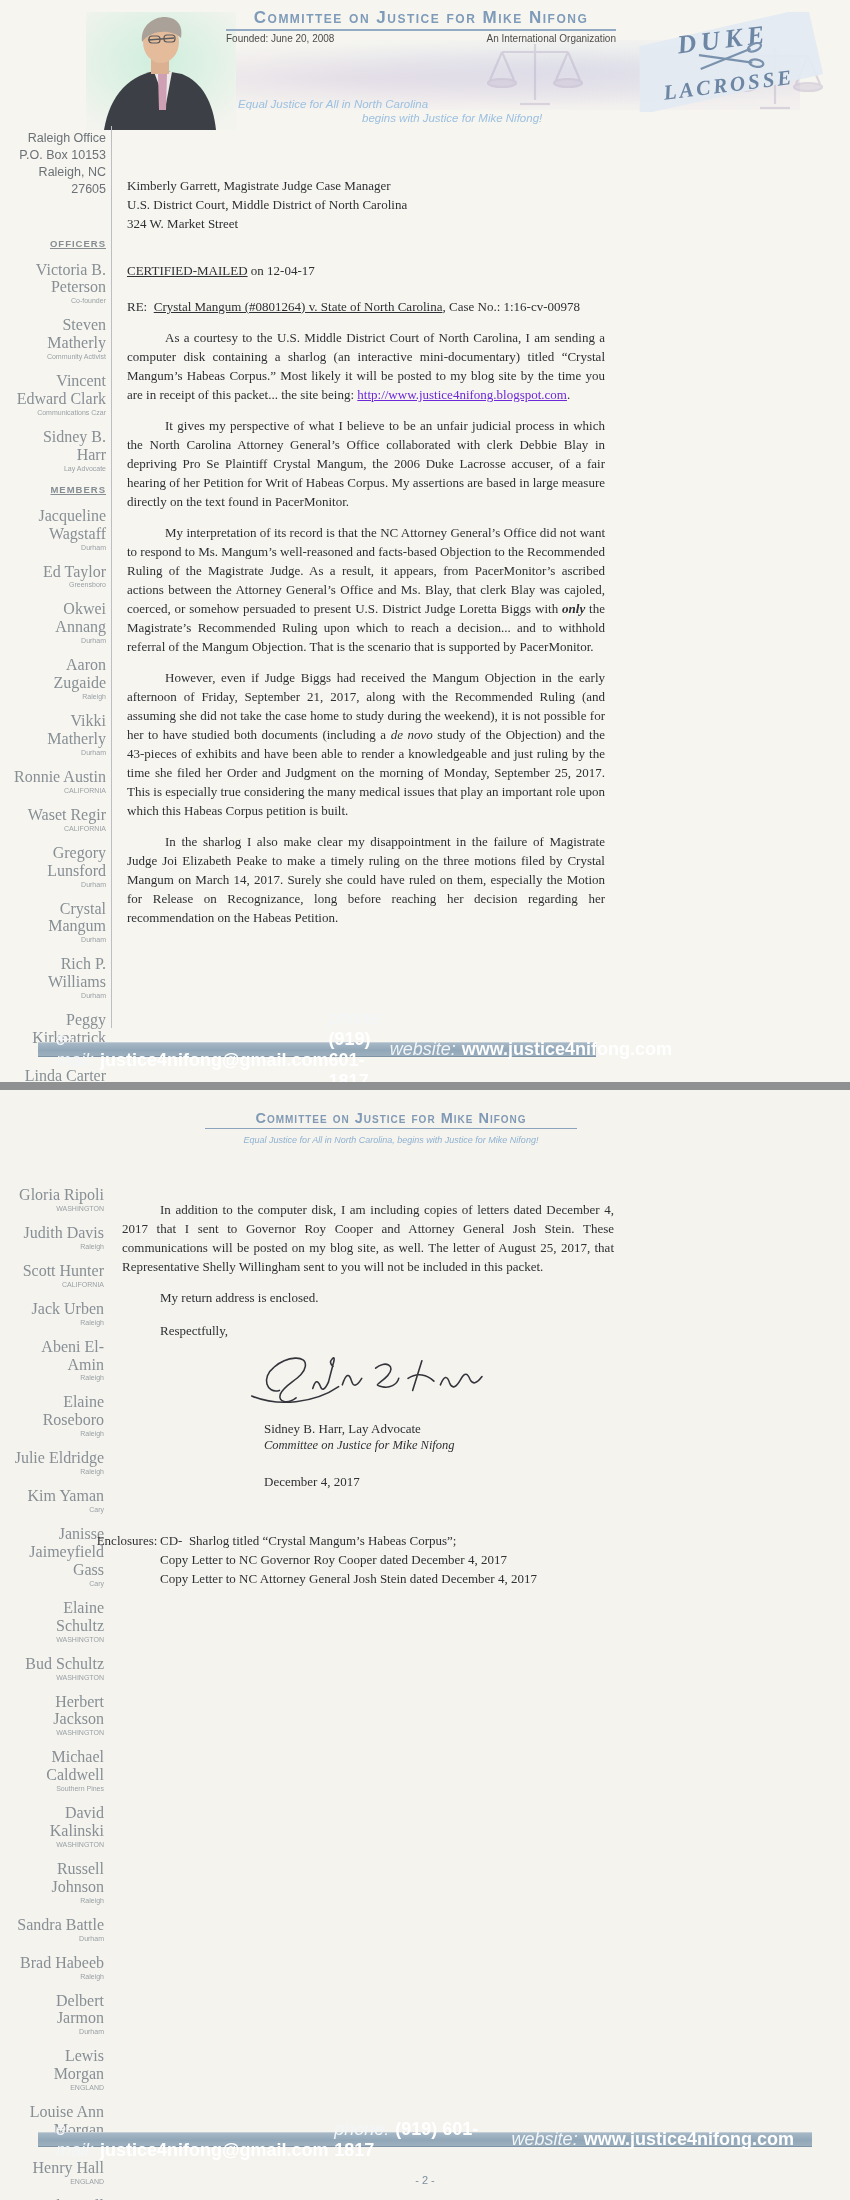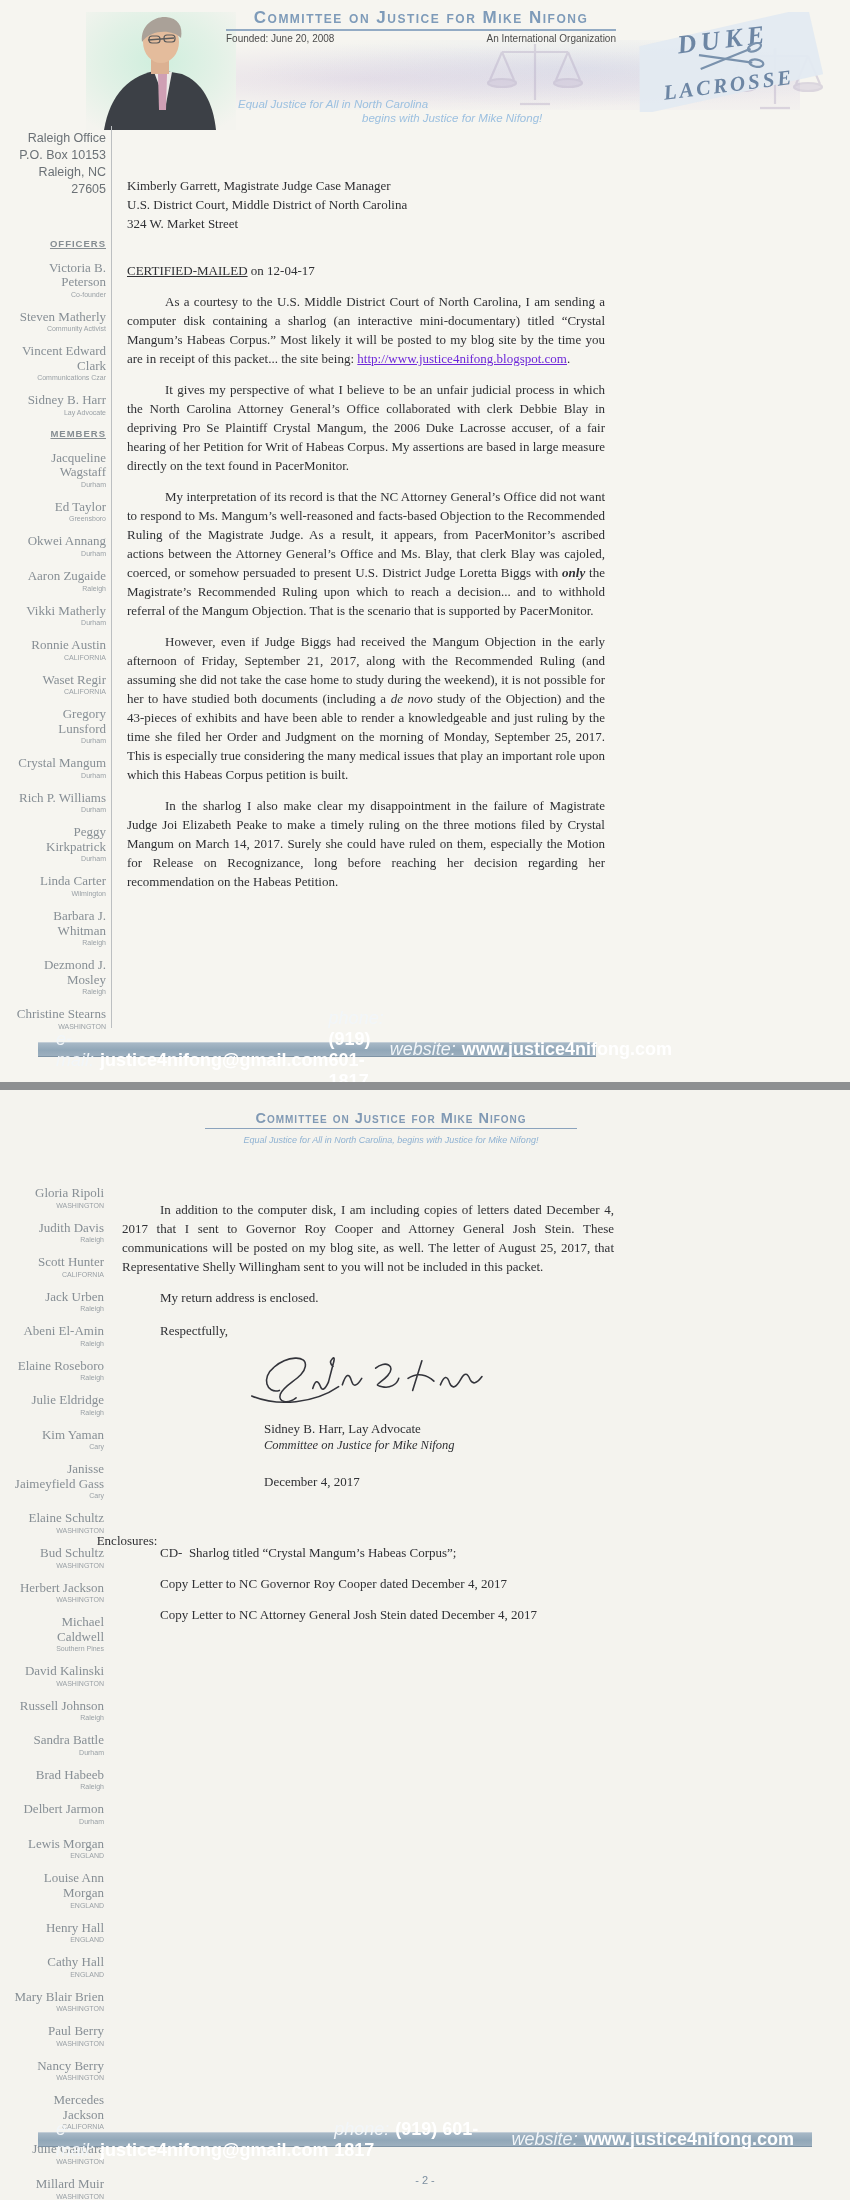--- a/index.html
+++ b/index.html
@@ -39,21 +39,21 @@
   
   .sidebar { position:absolute; left:0; width:106px; text-align:right; }
   .sb1 { top:130px; }
   .sb2 { top:96px; width:104px; }
   .office { font-family:"Liberation Sans", sans-serif; font-size:12.5px; color:#6b7176; line-height:1.35; }
   .sb-heading { font-family:"Liberation Sans", sans-serif; font-size:9.5px; font-weight:bold;
     letter-spacing:1px; color:#858d92; text-decoration:underline; }
   .officers-heading { margin:40px 0 12px; }
   .members-heading { margin:6px 0 12px; }
   .sb-entry { margin-bottom:12px; }
-  .sb-name { font-size:13px; color:#878f95; line-height:1.12;padding-left:12px; }
+  .sb-name { font-size:16px; color:#878f95; line-height:1.12;padding-left:12px; }
   .sb-loc { font-family:"Liberation Sans", sans-serif; font-size:7px; color:#9aa1a6; margin-top:1px; }
   .vline { position:absolute; left:111px; top:126px; width:1px; height:902px; background:#bcbfc1; }
 
   
   .letter { position:absolute; font-size:13px; line-height:19px; }
   .l1 { left:127px; top:176px; width:478px; }
   .l2 { left:122px; top:98px; width:492px; }
   .recipient div { white-space:nowrap; }
   .certified { margin:28px 0 0; }
   .re-line { margin:17px 0 0; }
@@ -63,21 +63,21 @@
   .link { color:#6d28d9; text-decoration:underline; cursor:pointer; }
   em.bi { font-weight:bold; }
   .closing { margin:14px 0 0 38px; }
   .signature { margin:6px 0 0 118px; width:262px; height:74px; }
   .signblock { margin-left:142px; line-height:17px; }
   .sign-name { font-size:13px; }
   .sign-org { font-size:12.5px; font-style:italic; }
   .sign-date { margin:18px 0 0 142px; }
   .enclosures { display:flex; margin:40px 0 0 -28px; font-size:13px; line-height:19px; }
   .enc-label { flex:none; width:66px;text-align:center; }
-  .enc-lines div { white-space:nowrap;margin-top:12px; }
+  .enc-lines div { white-space:nowrap; }
 
   
   .bar { position:absolute; height:15px; box-sizing:border-box; padding:0 18px;
     background:linear-gradient(#a7b8c6 0%, #91a7b8 55%, #9db0bf 100%);
     border-top:1px solid #c2cdd6; border-bottom:1px solid #7e93a5;
     display:flex; align-items:center; justify-content:flex-start;
     font-family:"Liberation Sans", sans-serif; font-size:18px; color:#ffffff; }
   .bar em { font-style:italic; font-weight:normal; margin-right:6px; color:#f2f6f9; }
   .bar b { font-weight:bold; }
   .bar1 { left:38px; top:1042px; width:558px; }
@@ -292,20 +292,24 @@
     <main class="letter l1">
       <div class="recipient">
 
       <div>Kimberly Garrett, Magistrate Judge Case Manager</div>
           <div>U.S. District Court, Middle District of North Carolina</div>
           <div>324 W. Market Street</div>
         </div>
       <p class="certified">
         <span class="u">CERTIFIED-MAILED</span><span> on 12-04-17</span>
       </p>
+      <p class="re-line">
+        <span>RE:</span>&nbsp;
+        <span class="u">Crystal Mangum (#0801264) v. State of North Carolina</span><span>, Case No.: 1:16-cv-00978</span>
+      </p>
       <div>
           <p class="para"><span>As a courtesy to the U.S. Middle District Court of North Carolina, I am sending a computer disk containing a sharlog (an interactive mini-documentary) titled “Crystal Mangum’s Habeas Corpus.”  Most likely it will be posted to my blog site by the time you are in receipt of this packet... the site being: </span><a href="#" class="link">http://www.justice4nifong.blogspot.com</a><span>.</span></p>
           <p class="para"><span>It gives my perspective of what I believe to be an unfair judicial process in which the North Carolina Attorney General’s Office collaborated with clerk Debbie Blay in depriving Pro Se Plaintiff Crystal Mangum, the 2006 Duke Lacrosse accuser, of a fair hearing of her Petition for Writ of Habeas Corpus.  My assertions are based in large measure directly on the text found in PacerMonitor.</span></p>
           <p class="para"><span>My interpretation of its record is that the NC Attorney General’s Office did not want to respond to Ms. Mangum’s well-reasoned and facts-based Objection to the Recommended Ruling of the Magistrate Judge.  As a result, it appears, from PacerMonitor’s ascribed actions between the Attorney General’s Office and Ms. Blay, that clerk Blay was cajoled, coerced, or somehow persuaded to present U.S. District Judge Loretta Biggs with </span><em class="bi">only</em><span> the Magistrate’s Recommended Ruling upon which to reach a decision... and to withhold referral of the Mangum Objection.  That is the scenario that is supported by PacerMonitor.</span></p>
           <p class="para"><span>However, even if Judge Biggs had received the Mangum Objection in the early afternoon of Friday, September 21, 2017, along with the Recommended Ruling (and assuming she did not take the case home to study during the weekend), it is not possible for her to have studied both documents (including a </span><em>de novo</em><span> study of the Objection) and the 43-pieces of exhibits and have been able to render a knowledgeable and just ruling by the time she filed her Order and Judgment on the morning of Monday, September 25, 2017.  This is especially true considering the many medical issues that play an important role upon which this Habeas Corpus petition is built.</span></p>
           <p class="para"><span>In the sharlog I also make clear my disappointment in the failure of Magistrate Judge Joi Elizabeth Peake to make a timely ruling on the three motions filed by Crystal Mangum on March 14, 2017.  Surely she could have ruled on them, especially the Motion for Release on Recognizance, long before reaching her decision regarding her recommendation on the Habeas Petition.</span></p>
         </div>
     </main>
 
     <footer class="bar bar1">

